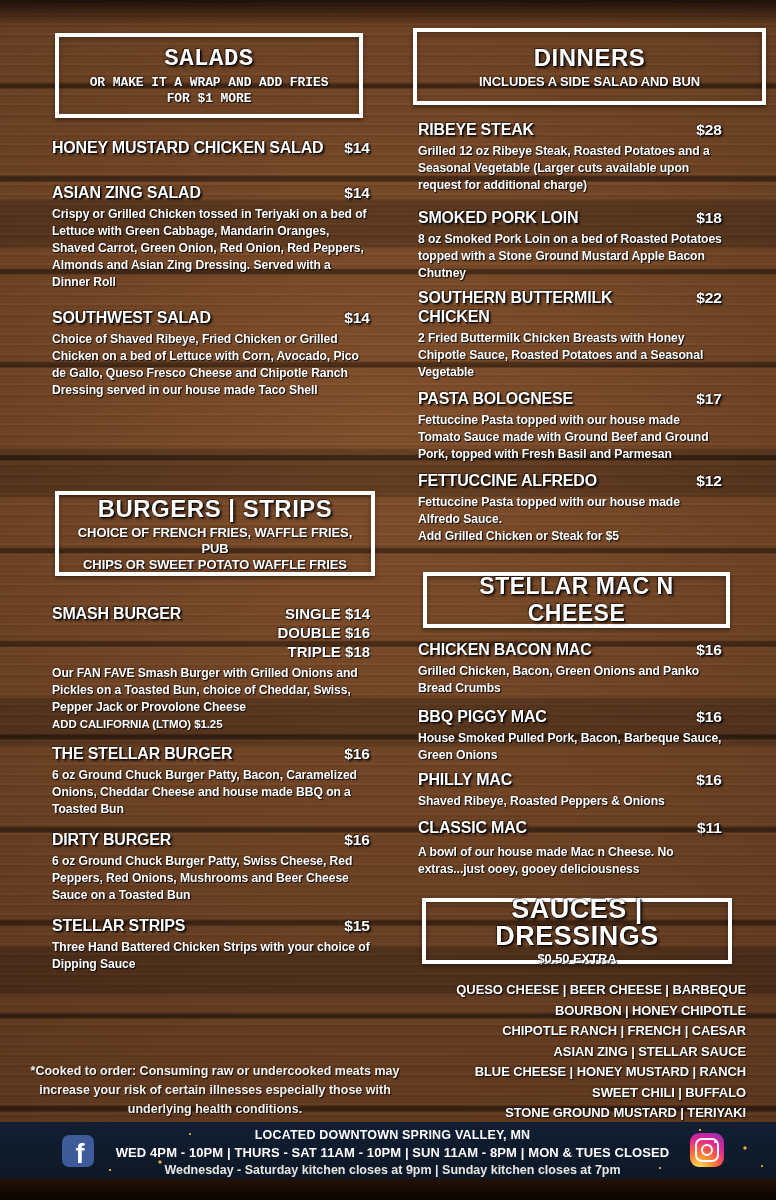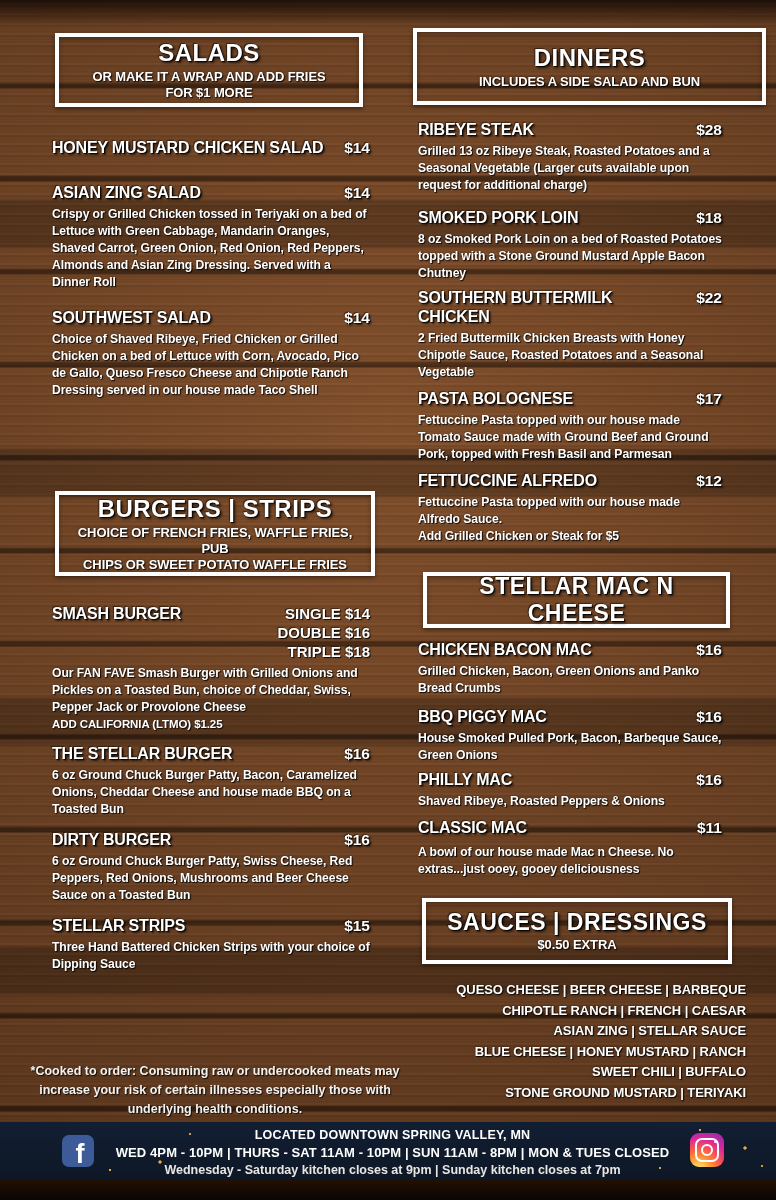--- a/index.html
+++ b/index.html
@@ -119,21 +119,21 @@
   .bottom-wood {
     position:absolute; left:0; top:1179px; width:776px; height:21px;
     background:linear-gradient(180deg, #241104 0%, #160a03 55%, #0a0502 100%);
   }
 </style>
 </head>
 <body>
 
 <div class="page">
 
-  <div class="hbox" style="left:55px; top:33px; width:308px; height:74px;">
+  <div class="hbox" style="left:55px; top:33px; width:308px; height:85px;font-family:Liberation Mono, monospace;">
     <div class="hbox-title">SALADS</div>
     <div class="hbox-sub">OR MAKE IT A WRAP AND ADD FRIES
 FOR $1 MORE</div>
   </div>
 
   <div class="hbox" style="left:413px; top:28px; width:353px; height:77px;">
     <div class="hbox-title">DINNERS</div>
     <div class="hbox-sub">INCLUDES A SIDE SALAD AND BUN</div>
   </div>
 
@@ -203,21 +203,21 @@
   </div>
 
   <div class="disclaimer" style="left:30px; top:1062px; width:370px;">*Cooked to order: Consuming raw or undercooked meats may increase your risk of certain illnesses especially those with underlying health conditions.</div>
 
   <div class="items" style="left:418px; top:120px; width:304px;">
     <div class="item mb14">
       <div class="trow">
         <span class="iname">RIBEYE STEAK</span>
         <span class="iprice">$28</span>
       </div>
-      <div class="idesc">Grilled 13 oz Ribeye Steak, Roasted Potatoes and a Seasonal Vegetable (Larger cuts available upon request for additional charge)</div>
+      <div class="idesc">Grilled 12 oz Ribeye Steak, Roasted Potatoes and a Seasonal Vegetable (Larger cuts available upon request for additional charge)</div>
     </div>
     <div class="item mb6">
       <div class="trow">
         <span class="iname">SMOKED PORK LOIN</span>
         <span class="iprice">$18</span>
       </div>
       <div class="idesc">8 oz Smoked Pork Loin on a bed of Roasted Potatoes topped with a Stone Ground Mustard Apple Bacon Chutney</div>
     </div>
     <div class="item mb8">
       <div class="trow">
@@ -272,26 +272,27 @@
     <div class="item">
       <div class="trow">
         <span class="iname">CLASSIC MAC</span>
         <span class="iprice">$11</span>
       </div>
       <div class="idesc" style="margin-top:7px;">A bowl of our house made Mac n Cheese.  No extras...just ooey, gooey deliciousness</div>
     </div>
   </div>
 
   <div class="hbox" style="left:422px; top:898px; width:310px; height:66px;">
-    <div class="hbox-title" style="font-size:23px;">SAUCES | DRESSINGS</div>
+    <div class="hbox-title" style="font-size:27px;">SAUCES | DRESSINGS</div>
     <div class="hbox-sub" style="margin-top:1px;">$0.50 EXTRA</div>
   </div>
 
   <div class="items" style="left:408px; top:980px; width:338px;">
     <div class="sauce-line">QUESO CHEESE | BEER CHEESE | BARBEQUE</div>
+    <div class="sauce-line">BOURBON | HONEY CHIPOTLE</div>
     <div class="sauce-line">CHIPOTLE RANCH  | FRENCH | CAESAR</div>
     <div class="sauce-line">ASIAN ZING | STELLAR SAUCE</div>
     <div class="sauce-line">BLUE CHEESE | HONEY MUSTARD  | RANCH</div>
     <div class="sauce-line">SWEET CHILI | BUFFALO</div>
     <div class="sauce-line">STONE GROUND MUSTARD | TERIYAKI</div>
   </div>
 
   <div class="footer">
     <div class="fb-icon">
         <span class="fb-glyph"></span>

